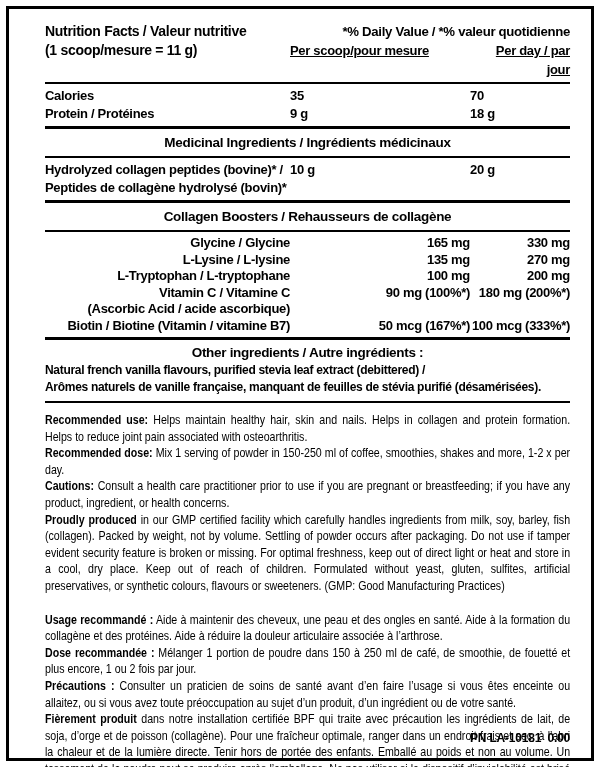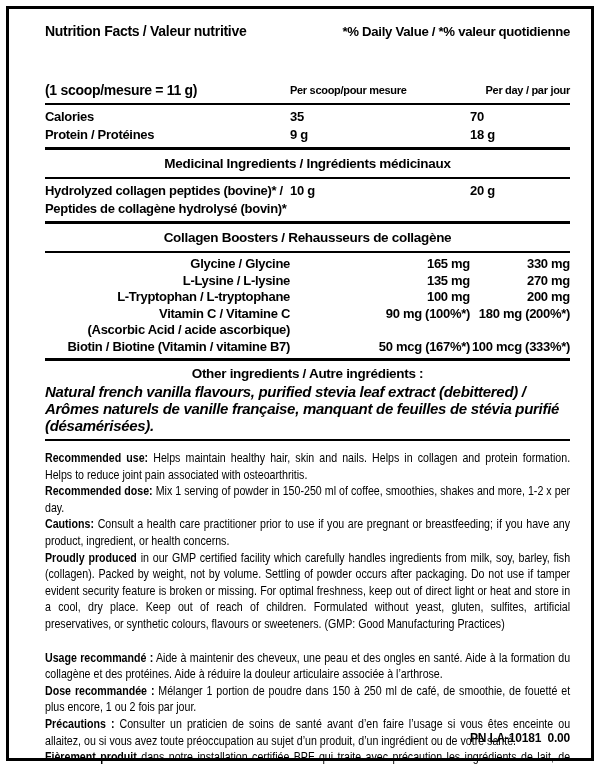--- a/index.html
+++ b/index.html
@@ -12,39 +12,39 @@
   .label {
     position:absolute; left:6px; top:6px; right:6px; bottom:6px;
     border:3px solid #000; background:#fff;
   }
   .content { position:absolute; inset:0; padding:13px 21px 0 36px; }
 
   
   .hdr-row1 { display:flex; justify-content:space-between; align-items:flex-start; }
   .title { font-size:14px; font-weight:bold; line-height:19px; letter-spacing:-0.3px; }
   .dv-note { font-size:13.2px; font-weight:bold; line-height:19px; letter-spacing:-0.3px; text-align:right; }
-  .hdr-row2 { display:grid; grid-template-columns:245px 180px 1fr;margin-top:40px; }
+  .hdr-row2 { display:grid; grid-template-columns:245px 180px 1fr; }
   .serving { font-size:14px; font-weight:bold; line-height:19px; letter-spacing:-0.3px; }
-  .colh { font-size:11px; font-weight:bold; line-height:19px; letter-spacing:-0.3px; }
+  .colh { font-size:13px; font-weight:bold; line-height:19px; letter-spacing:-0.3px;text-decoration:underline; }
   .right { text-align:right; }
 
   
   .rule { height:2px; background:#000; margin:3px 0; }
   .rule.thick { height:3px; }
 
   
   .trow {
     display:grid; grid-template-columns:245px 180px 1fr;
     font-size:13px; font-weight:bold; line-height:18px; letter-spacing:-0.3px;
   }
   .boosters .trow { line-height:16.5px;text-align:right; }
   .sect { font-size:13.5px; font-weight:bold; line-height:19px; letter-spacing:-0.3px; padding:1px 0;text-align:center; }
 
   
-  .other-lines { font-size:15px; font-weight:bold; line-height:17px; letter-spacing:-0.3px;font-style:italic; }
+  .other-lines { font-size:12px; font-weight:bold; line-height:17px; letter-spacing:-0.3px; }
 
   
   .paras-outer { width:525px; margin-top:9px; }
   .paras { width:612px; transform:scaleX(0.858); transform-origin:left top; }
   .para { font-size:12.4px; line-height:16.6px; text-align:justify; margin:0; letter-spacing:0; }
   .para b { letter-spacing:0; }
   .block-gap { height:9px; }
 
   .pn {
     position:absolute; right:21px; bottom:13px;

